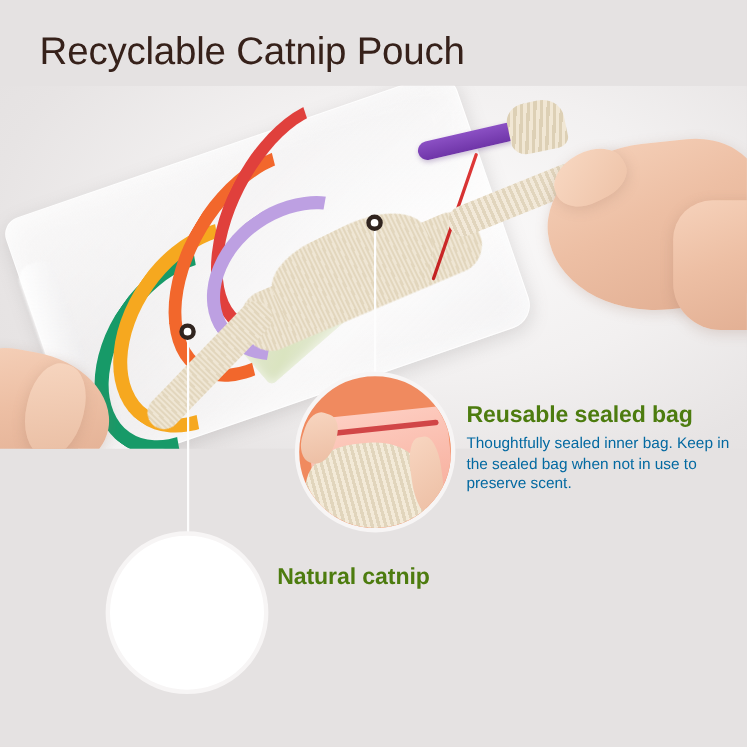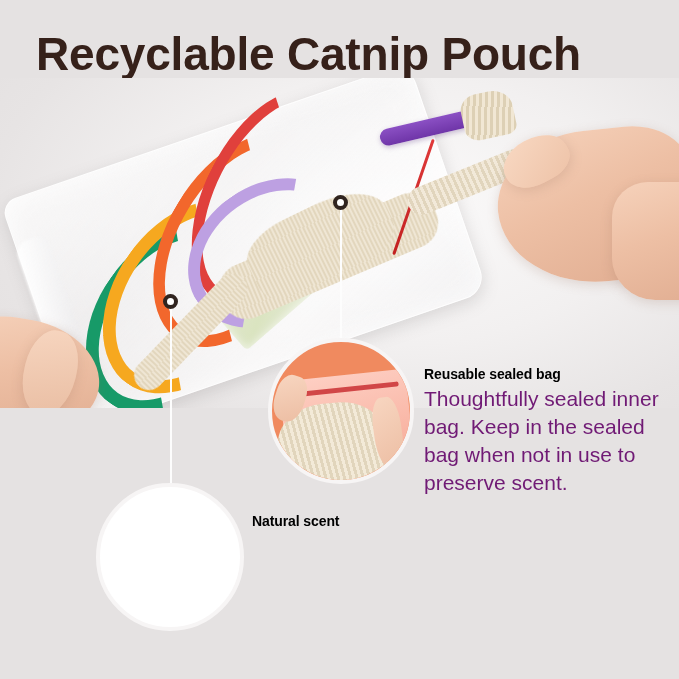--- a/index.html
+++ b/index.html
@@ -19,22 +19,22 @@
     height: 679px;
     background: #e5e2e2;
     overflow: hidden;
   }
 
   
   .title {
     position: absolute;
     left: 36px;
     top: 27px;
-    font-size: 46px;
-    font-weight: bold;
+    font-size: 35px;
+    font-weight: normal;
     letter-spacing: -0.2px;
     color: #36211a;
     white-space: nowrap;
   }
 
   
   .hero {
     position: absolute;
     left: 0;
     top: 78px;
@@ -226,30 +226,30 @@
       radial-gradient(circle at 52% 86%, #5a7639 0 3px, transparent 4px),
       repeating-linear-gradient(48deg, #7e9a52 0 4px, #九 4px 4px),
       repeating-linear-gradient(48deg, #7e9a52 0 5px, #9bb172 5px 9px, #6c8944 9px 13px);
     filter: blur(0.2px);
   }
 
   
   .block { position: absolute; }
   .block h2 {
     margin: 0 0 3px 0;
-    font-size: 14px;
+    font-size: 21px;
     font-weight: bold;
-    color: #000000;
+    color: #4d7c0f;
     letter-spacing: -0.1px;
   }
   .block p {
     margin: 0;
-    font-size: 21px;
+    font-size: 14px;
     line-height: 1.33;
-    color: #701a75;
+    color: #0369a1;
   }
   .block-bag { left: 424px; top: 366px; width: 248px; }
   .block-catnip { left: 252px; top: 513px; width: 280px; }
 </style>
 </head>
 <body>
 
 <div class="page">
 
   <div class="title">Recyclable Catnip Pouch</div>
@@ -306,16 +306,16 @@
   <div class="inset inset-catnip">
     <div class="flakes"></div>
   </div>
 
   <div class="block block-bag">
     <h2>Reusable sealed bag</h2>
     <p>Thoughtfully sealed inner bag. Keep in the sealed bag when not in use to preserve scent.</p>
   </div>
 
   <div class="block block-catnip">
-    <h2>Natural scent</h2>
+    <h2>Natural catnip</h2>
   </div>
 
 </div>
 
 </body></html>

